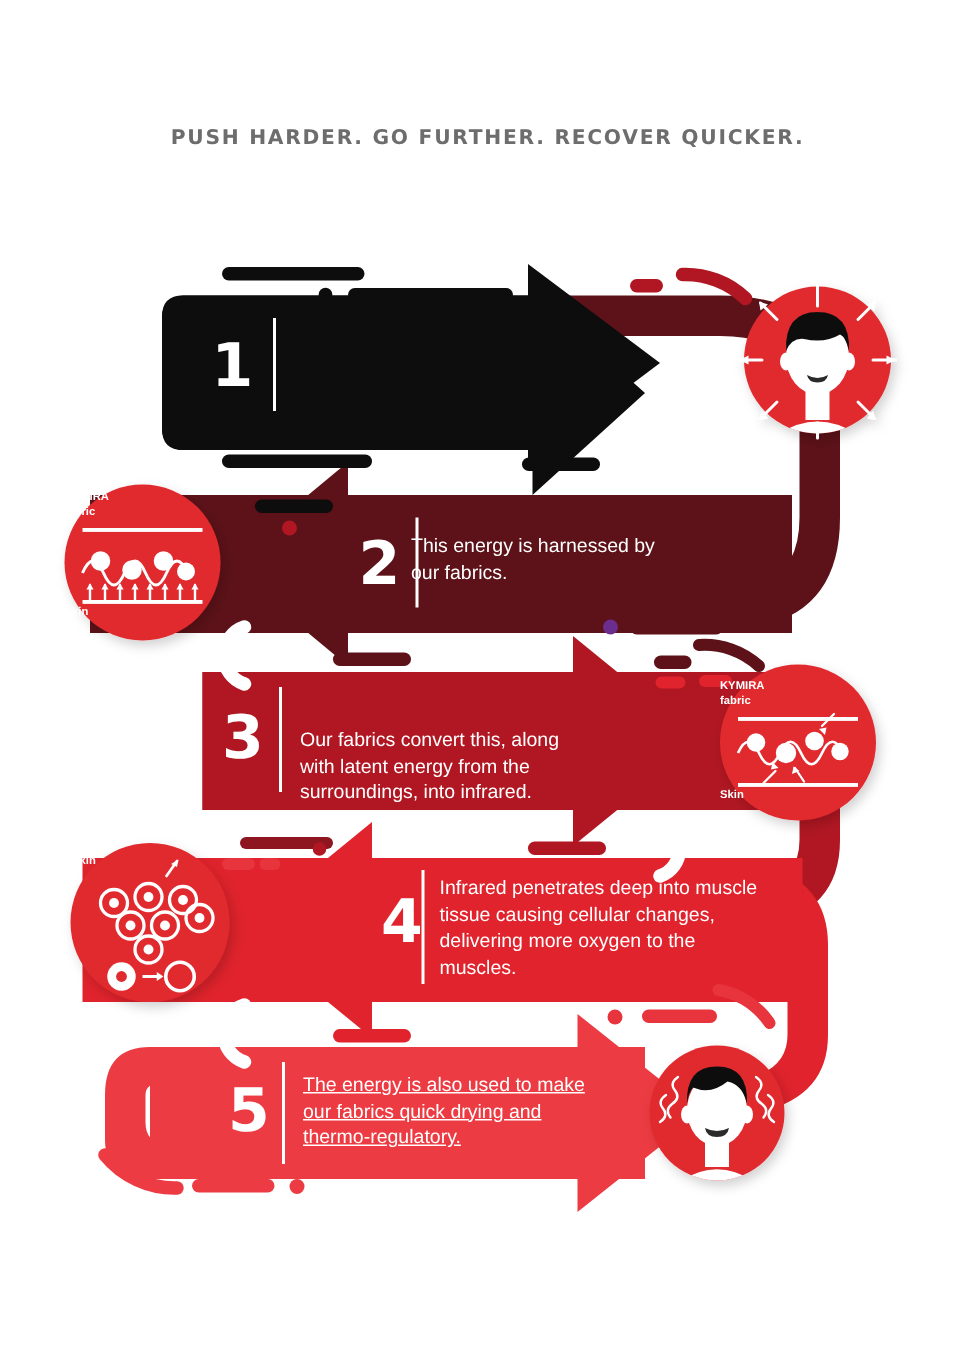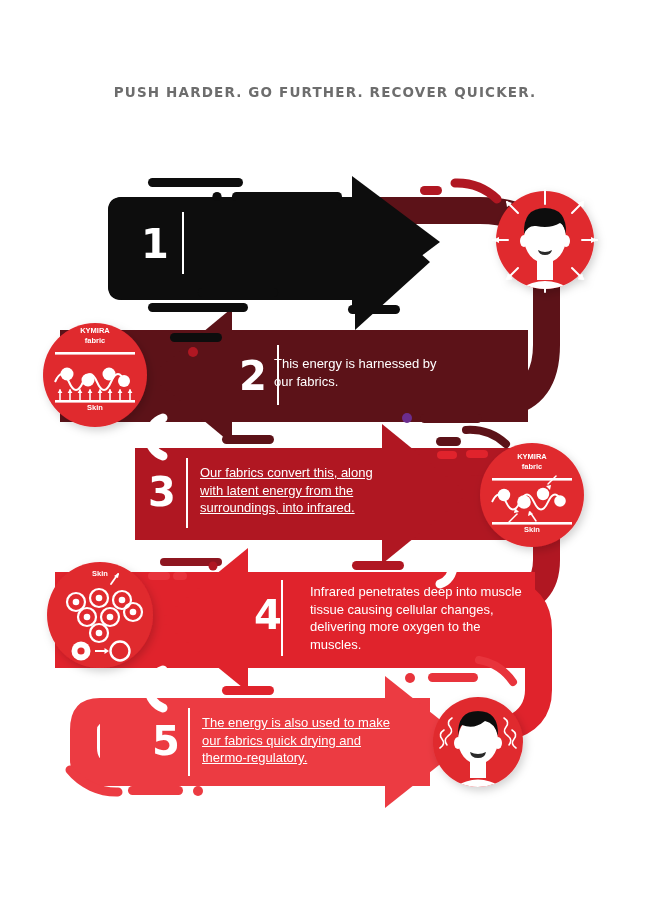--- a/index.html
+++ b/index.html
@@ -26,21 +26,21 @@
   }
   .step-num {
     position:absolute; color:#ffffff;
     font-family:"DejaVu Sans", sans-serif;
     font-weight:bold; font-size:40px; line-height:40px;
     letter-spacing:0px;
   }
   .num-rule { position:absolute; background:#ffffff; width:2px; }
 
   .circ-label {
-    position:absolute; color:#fff; text-align:center;
+    position:absolute; color:#fff; text-align:left;
     font-family:"Liberation Sans", sans-serif;
     font-size:7.5px; font-weight:bold; line-height:9.5px;
     width:100%; left:0;
   }
 </style>
 </head>
 <body>
 
 <div id="stage">
 
@@ -300,27 +300,27 @@
   <div class="step-num" style="left:141px; top:224px;">1</div>
   <div class="num-rule" style="left:182px; top:212px; height:62px;"></div>
 
   <div class="step-num" style="left:239px; top:356px;">2</div>
   <div class="num-rule" style="left:277px; top:345px; height:60px;"></div>
   <div class="step-text" style="left:274px; top:355px; width:210px;">This energy is harnessed by
 our fabrics.</div>
 
   <div class="step-num" style="left:148px; top:472px;">3</div>
   <div class="num-rule" style="left:186px; top:458px; height:70px;"></div>
-  <div class="step-text" style="left:200px; top:464px; width:215px;text-decoration:underline;">Our fabrics convert this, along
+  <div class="step-text" style="left:200px; top:484px; width:215px;">Our fabrics convert this, along
 with latent energy from the
 surroundings, into infrared.</div>
 
   <div class="step-num" style="left:254px; top:595px;">4</div>
   <div class="num-rule" style="left:281px; top:580px; height:76px;"></div>
-  <div class="step-text" style="left:293px; top:583px; width:235px;margin-left:17px;">Infrared penetrates deep into muscle
+  <div class="step-text" style="left:293px; top:583px; width:235px;">Infrared penetrates deep into muscle
 tissue causing cellular changes,
 delivering more oxygen to the
 muscles.</div>
 
   <div class="step-num" style="left:152px; top:721px;">5</div>
   <div class="num-rule" style="left:188px; top:708px; height:68px;"></div>
   <div class="step-text" style="left:202px; top:714px; width:215px;text-decoration:underline;">The energy is also used to make
 our fabrics quick drying and
 thermo-regulatory.</div>
 

